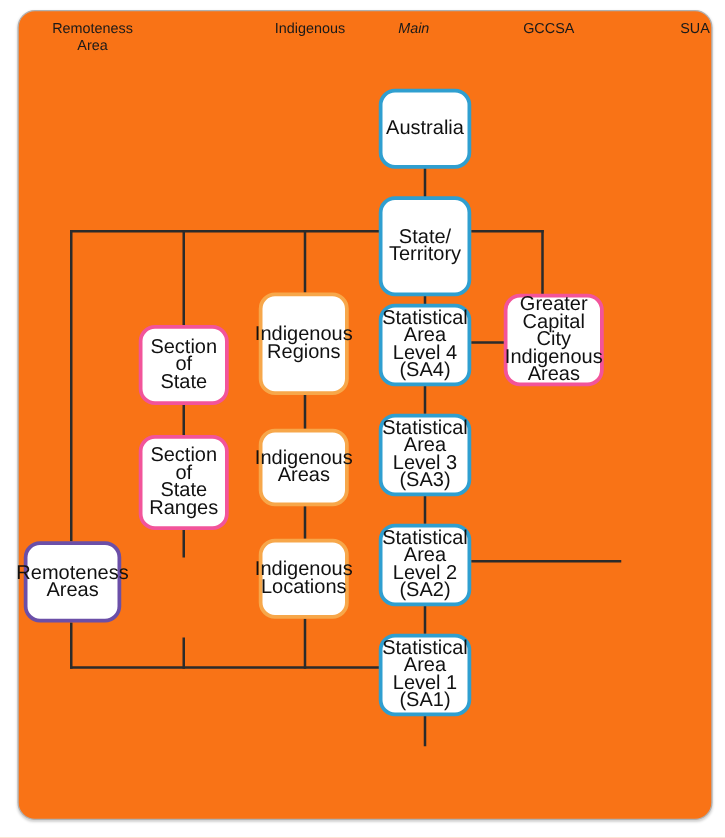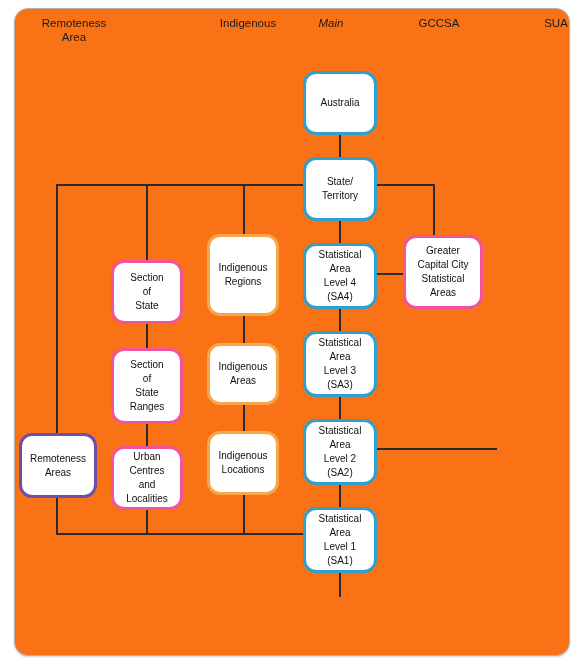--- a/index.html
+++ b/index.html
@@ -39,21 +39,21 @@
   }
   .node {
     position: absolute;
     box-sizing: border-box;
     background: #ffffff;
     border-radius: 13px;
     display: flex;
     align-items: center;
     justify-content: center;
     text-align: center;
-    font-size: 10px;
+    font-size: 16px;
     line-height: 14px;
     color: #111111;
     white-space: pre-line;
     z-index: 5;
   }
   .node.blue   { border: 3.2px solid #2f9fd0; }
   .node.pink   { border: 3.2px solid #f2549a; }
   .node.orange { border: 3.2px solid #f5a košaj; }
   .node.orange { border: 3.2px solid #f7a74a; }
   .node.purple { border: 3.2px solid #6b4fa8; }
@@ -112,21 +112,21 @@
     <div class="conn v" style="left:228px; top:307px; height:27px;"></div>
     <div class="conn v" style="left:228px; top:396px; height:26px;"></div>
 
     <div class="conn h" style="left:41px; top:524px; width:261px;"></div>
     <div class="conn v" style="left:41px; top:489px; height:37px;"></div>
     <div class="conn v" style="left:131px; top:501px; height:25px;"></div>
     <div class="conn v" style="left:228px; top:486px; height:40px;"></div>
 
     <div class="node blue" style="left:288px; top:62px; width:74px; height:64px;">Australia</div>
 
-    <div class="node blue" style="left:288px; top:148px; width:74px; height:64px;">State/
+    <div class="node blue" style="left:288px; top:148px; width:74px; height:80px;">State/
 Territory</div>
 
     <div class="node blue" style="left:288px; top:234px; width:74px; height:66px;">Statistical
 Area
 Level 4
 (SA4)</div>
 
     <div class="node blue" style="left:288px; top:322px; width:74px; height:66px;">Statistical
 Area
 Level 3
@@ -138,21 +138,21 @@
 (SA2)</div>
 
     <div class="node blue" style="left:288px; top:498px; width:74px; height:66px;">Statistical
 Area
 Level 1
 (SA1)</div>
 
 
     <div class="node pink" style="left:388px; top:226px; width:80px; height:74px;">Greater
 Capital City
-Statistical
+Indigenous
 Areas</div>
 
 
     <div class="node orange" style="left:192px; top:225px; width:72px; height:82px;">Indigenous
 Regions</div>
 
     <div class="node orange" style="left:192px; top:334px; width:72px; height:62px;">Indigenous
 Areas</div>
 
     <div class="node orange" style="left:192px; top:422px; width:72px; height:64px;">Indigenous
@@ -160,22 +160,18 @@
 
     <div class="node pink" style="left:96px; top:251px; width:72px; height:64px;">Section
 of
 State</div>
 
     <div class="node pink" style="left:96px; top:339px; width:72px; height:76px;">Section
 of
 State
 Ranges</div>
 
-    <div class="node pink" style="left:96px; top:437px; width:72px; height:64px;">Urban
-Centres
-and
-Localities</div>
 
     <div class="node purple" style="left:4px; top:424px; width:78px; height:65px;">Remoteness
 Areas</div>
 
   </div>
 </div>
 
 </body></html>

